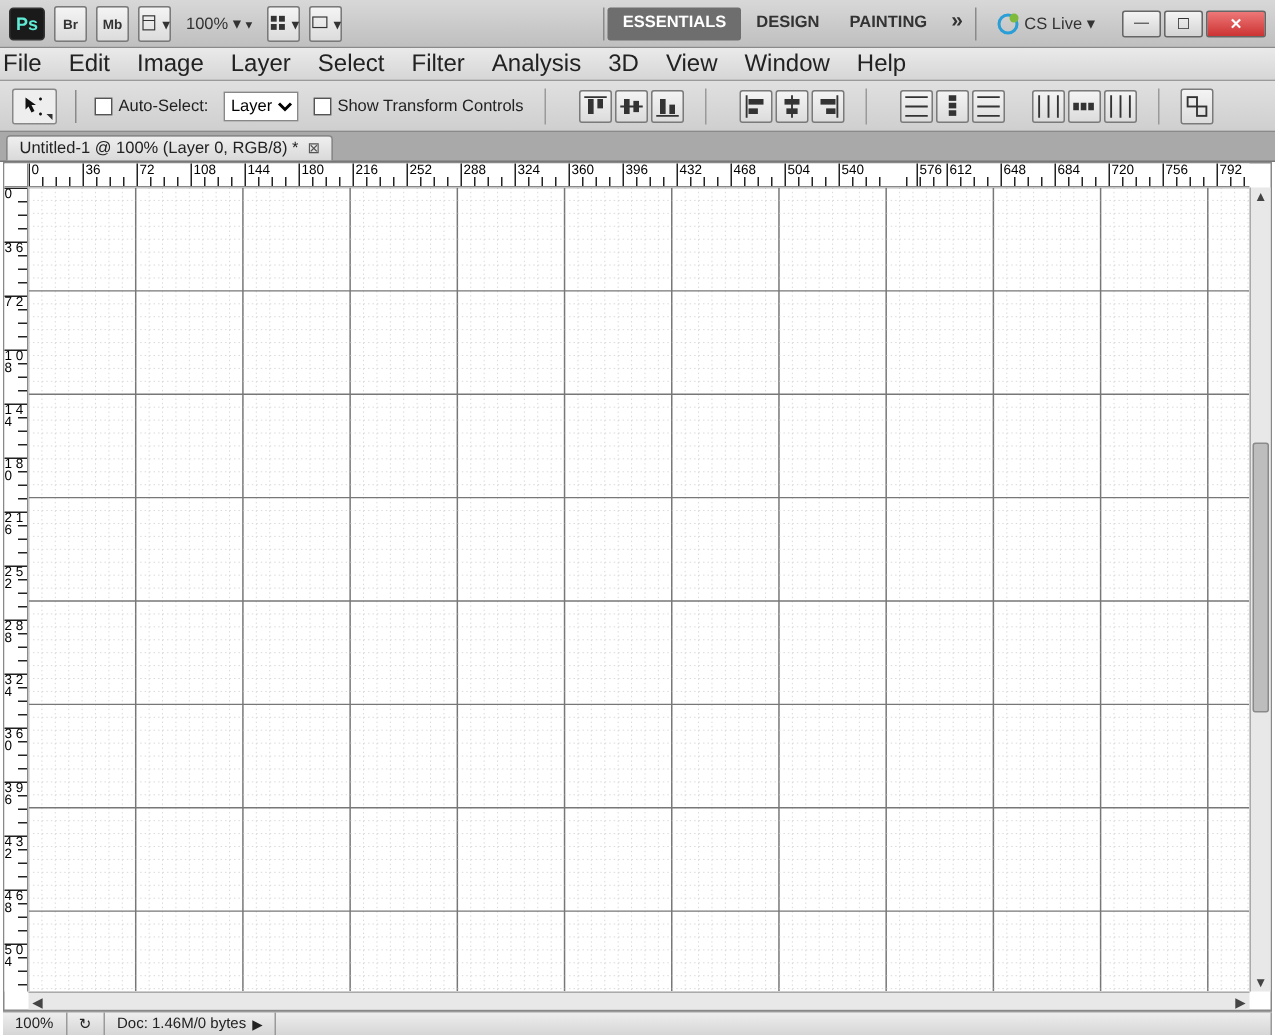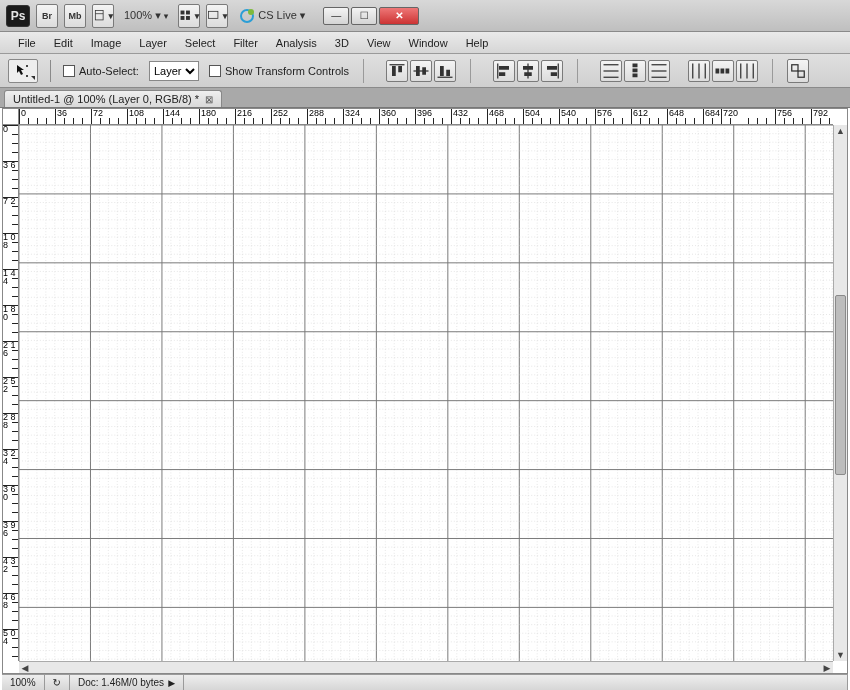--- a/index.html
+++ b/index.html
@@ -7,42 +7,42 @@
 
   
   .appbar {
     height: 32px;
     background: linear-gradient(#d8d8d8,#bfbfbf);
     border-bottom: 1px solid #8a8a8a;
     display: flex; align-items: center; padding: 0 6px; gap: 6px;
     font-size: 11px; color: #333;
   }
   .ps-logo { width: 24px; height: 22px; background:#1a1a1a; border:1px solid #333; border-radius:3px;
-             color:#e5e5e5; font-weight:bold; font-size:12px; display:flex; align-items:center; justify-content:center; }
+             color:#5eead4; font-weight:bold; font-size:12px; display:flex; align-items:center; justify-content:center; }
   .ico-btn { width:22px; height:24px; border:1px solid #7a7a7a; background:linear-gradient(#f4f4f4,#dcdcdc);
              border-radius:2px; display:flex; align-items:center; justify-content:center; font-size:9px; font-weight:bold; color:#333; cursor:pointer; }
   .dd-after::after { content:"▾"; font-size:9px; margin-left:3px; color:#333; }
   .zoom { font-size:11px; padding:0 4px; cursor:pointer; }
   .sep { width:1px; height:22px; background:#8a8a8a; margin:0 2px; }
   .ws-tabs { display:flex; gap:0; margin-left:auto; }
   .ws-tab { padding:4px 10px; font-size:11px; font-weight:bold; color:#333; cursor:pointer; }
   .ws-tab.active { background:#6e6e6e; color:#fff; border-radius:2px; }
   .more { font-size:14px; font-weight:bold; padding:0 6px; cursor:pointer; }
   .cslive { display:flex; align-items:center; gap:4px; font-size:11px; padding:0 6px; cursor:pointer; }
   .cslive .ring { width:14px; height:14px; border:2px solid #2a9ed6; border-radius:50%; position:relative; }
   .cslive .ring::after { content:""; position:absolute; right:-2px; top:-2px; width:6px; height:6px; background:#7fba3c; border-radius:50%; }
   .win-btns { display:flex; gap:2px; margin-left:6px; }
   .win-btn { width:26px; height:18px; border:1px solid #666; border-radius:2px; display:flex; align-items:center; justify-content:center; font-size:10px; cursor:pointer; }
   .win-min { background:linear-gradient(#f4f4f4,#d4d4d4); }
   .win-max { background:linear-gradient(#f4f4f4,#d4d4d4); }
   .win-close { background:linear-gradient(#e77,#c33); color:#fff; width:40px; font-weight:bold; }
 
   
   .menubar { height:22px; background:linear-gradient(#eaeaea,#d6d6d6); border-bottom:1px solid #9a9a9a;
-             display:flex; align-items:center; padding:0 18px; gap:18px; font-size:11px; color:#222; }
+             display:flex; align-items:center; padding:0 2px; gap:18px; font-size:16px; color:#222; }
   .menubar span { cursor:pointer; }
 
   
   .optbar { height:34px; background:linear-gradient(#e0e0e0,#cfcfcf); border-bottom:1px solid #8a8a8a;
             display:flex; align-items:center; padding:0 8px; gap:10px; font-size:11px; color:#222; }
   .tool-chip { width:30px; height:24px; border:1px solid #888; background:#eee; border-radius:2px;
                display:flex; align-items:center; justify-content:center; cursor:pointer; position:relative; }
   .tool-chip svg { width:16px; height:16px; }
   .tool-chip .tri { position:absolute; right:2px; bottom:2px; width:0; height:0; border-left:4px solid transparent; border-top:4px solid #333; }
   .chk { width:12px; height:12px; border:1px solid #555; background:#fff; display:inline-block; vertical-align:middle; margin-right:4px; }
@@ -113,20 +113,28 @@
         <rect x="2" y="9" width="5" height="5" fill="#333"></rect>
         <rect x="9" y="9" width="5" height="5" fill="#333"></rect>
       </svg>
   </div>
   <div class="ico-btn dd-after">
     <svg viewBox="0 0 16 16">
         <rect x="2" y="3" width="12" height="9" fill="none" stroke="#333"></rect>
       </svg>
   </div>
 
+  <div class="ws-tabs">
+    <div class="sep"></div>
+    <div class="ws-tab active">ESSENTIALS</div>
+    <div class="ws-tab">DESIGN</div>
+    <div class="ws-tab">PAINTING</div>
+    <div class="more">»</div>
+    <div class="sep"></div>
+  </div>
 
   <div class="cslive">
     <span class="ring"></span>
     <span>CS Live ▾</span>
   </div>
 
   <div class="win-btns">
     <div class="win-btn win-min">—</div>
     <div class="win-btn win-max">☐</div>
     <div class="win-btn win-close">✕</div>
@@ -371,21 +379,21 @@
       </div>
       <div class="tick-h" style="left: 513px;"></div>
       <div class="tick-h" style="left: 522px;"></div>
       <div class="tick-h" style="left: 531px;"></div>
       <div class="tick-h major" style="left: 540px;">
         <div class="lbl">540</div>
       </div>
       <div class="tick-h" style="left: 549px;"></div>
       <div class="tick-h" style="left: 558px;"></div>
       <div class="tick-h" style="left: 567px;"></div>
-      <div class="tick-h major" style="left: 576px;">
+      <div class="tick-h major" style="left: 592px;">
         <div class="lbl">576</div>
       </div>
       <div class="tick-h" style="left: 585px;"></div>
       <div class="tick-h" style="left: 594px;"></div>
       <div class="tick-h" style="left: 603px;"></div>
       <div class="tick-h major" style="left: 612px;">
         <div class="lbl">612</div>
       </div>
       <div class="tick-h" style="left: 621px;"></div>
       <div class="tick-h" style="left: 630px;"></div>
@@ -395,21 +403,21 @@
       </div>
       <div class="tick-h" style="left: 657px;"></div>
       <div class="tick-h" style="left: 666px;"></div>
       <div class="tick-h" style="left: 675px;"></div>
       <div class="tick-h major" style="left: 684px;">
         <div class="lbl">684</div>
       </div>
       <div class="tick-h" style="left: 693px;"></div>
       <div class="tick-h" style="left: 702px;"></div>
       <div class="tick-h" style="left: 711px;"></div>
-      <div class="tick-h major" style="left: 702px; text-decoration: underline;">
+      <div class="tick-h major" style="left: 720px; text-decoration: underline;">
         <div class="lbl">720</div>
       </div>
       <div class="tick-h" style="left: 729px;"></div>
       <div class="tick-h" style="left: 738px;"></div>
       <div class="tick-h" style="left: 747px;"></div>
       <div class="tick-h major" style="left: 756px;">
         <div class="lbl">756</div>
       </div>
       <div class="tick-h" style="left: 765px;"></div>
       <div class="tick-h" style="left: 774px;"></div>

